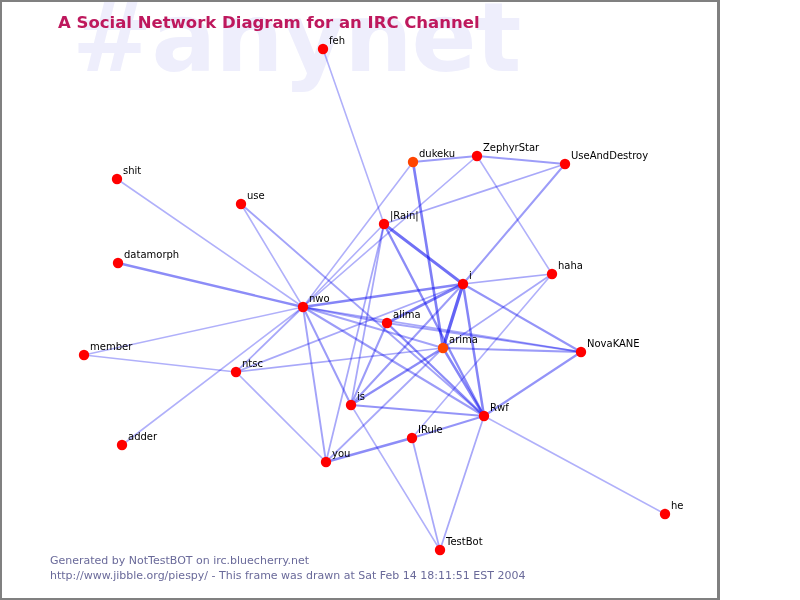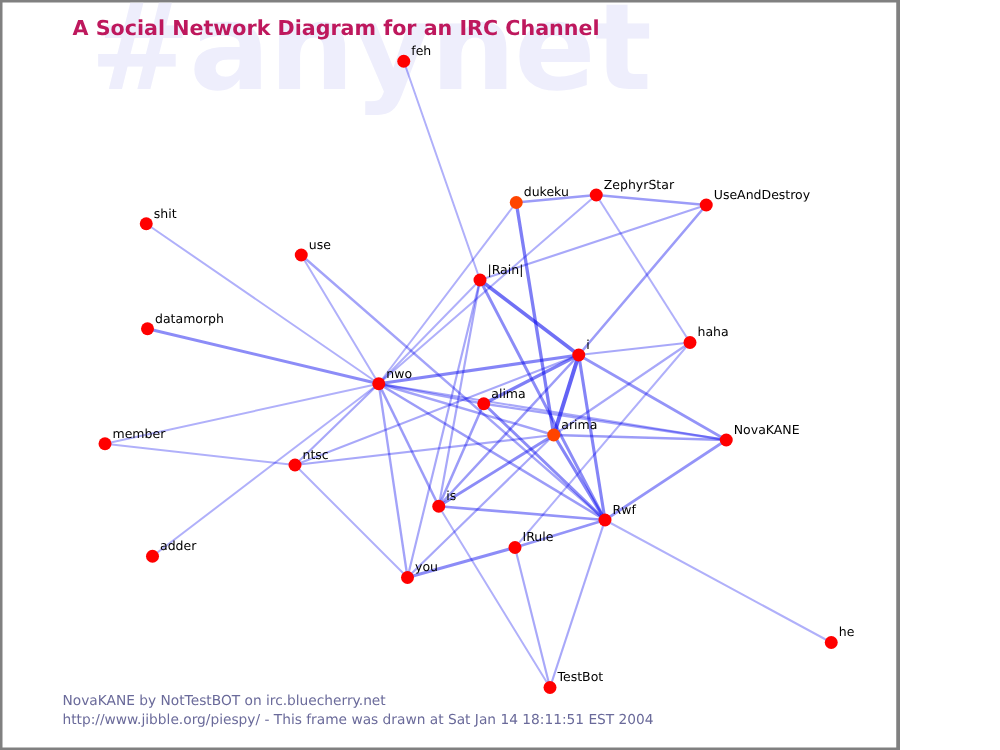--- a/index.html
+++ b/index.html
@@ -210,16 +210,16 @@
           <text x="671" y="509">he</text>
         </g>
         <g>
           <circle cx="440" cy="550" r="5.2" fill="#ff0000"></circle>
           <text x="446" y="545">TestBot</text>
         </g>
       </g>
   </svg>
 
   <div id="footer">
-    <div>NovaKANE by NotTestBOT on irc.bluecherry.net</div>
-    <div>http://www.jibble.org/piespy/ - This frame was drawn at Sat Jan 14 18:11:51 EST 2004</div>
+    <div>Generated by NotTestBOT on irc.bluecherry.net</div>
+    <div>http://www.jibble.org/piespy/ - This frame was drawn at Sat Feb 14 18:11:51 EST 2004</div>
   </div>
 </div>
 
 </body></html>

